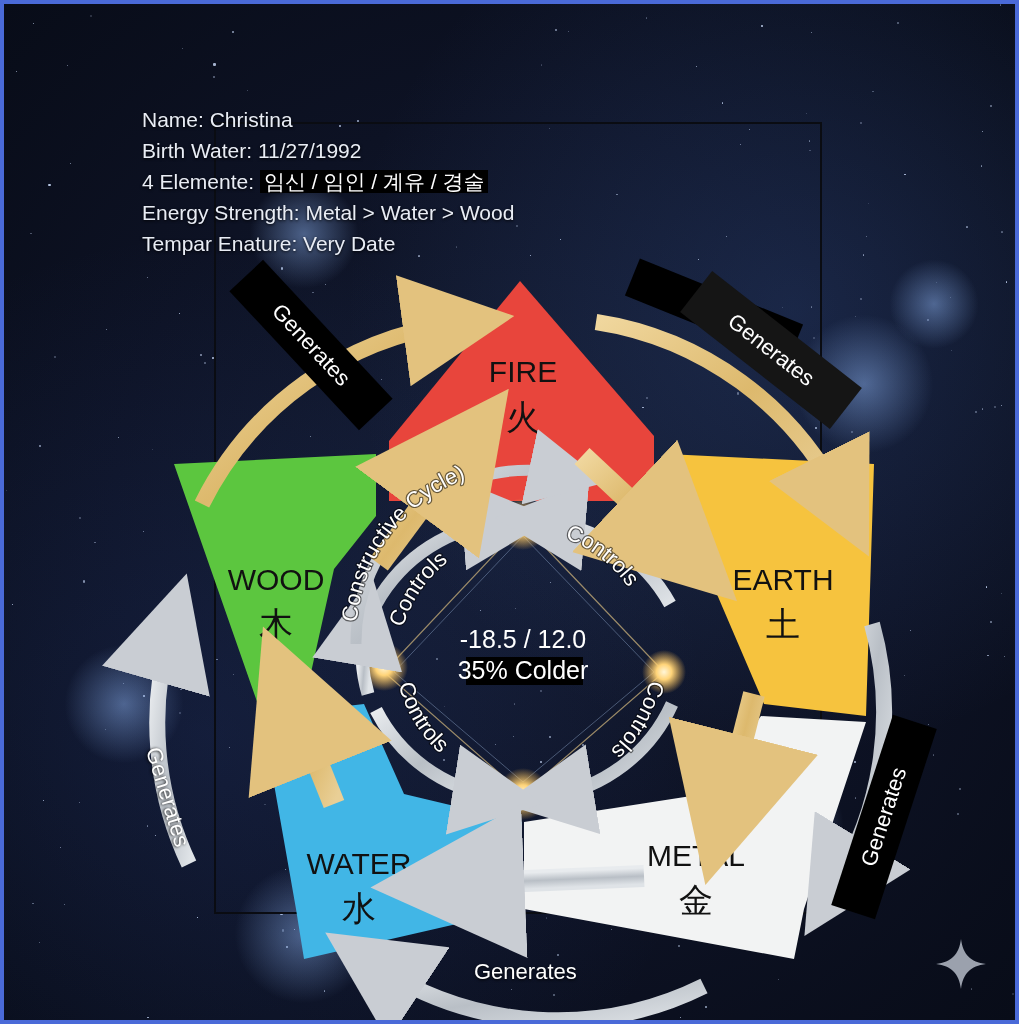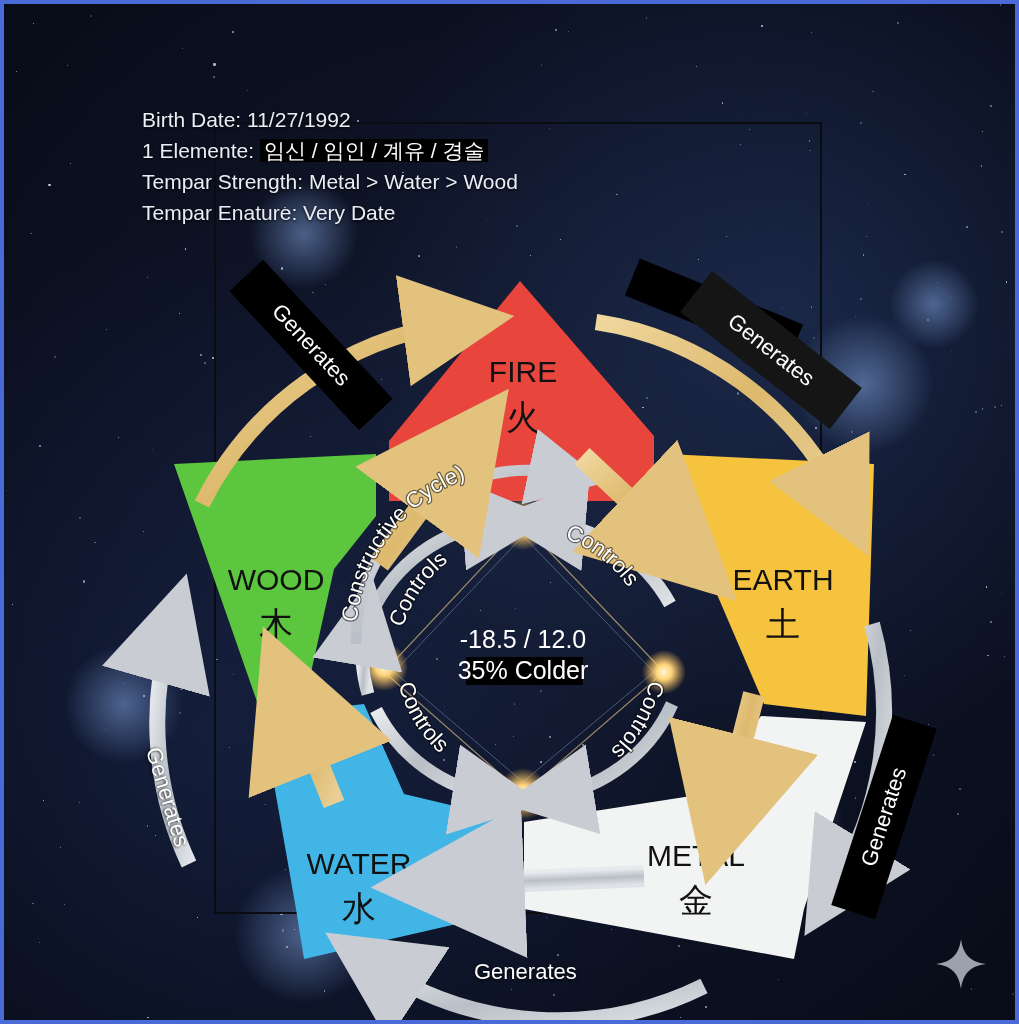--- a/index.html
+++ b/index.html
@@ -304,29 +304,33 @@
       <div class="glow" style="left: 740px; top: 770px; width: 100px; height: 100px;"></div>
       <div class="glow" style="left: 885px; top: 255px; width: 90px; height: 90px;"></div>
       <div class="glow" style="left: 230px; top: 860px; width: 140px; height: 140px;"></div>
     </div>
 
 
   <div class="panel-rect"></div>
 
   <div class="info">
     <div class="row">
-      <span>Birth Date:</span>
+      <span>Name:</span>
+      <span>Christina</span>
+    </div>
+    <div class="row">
+      <span>Birth Water:</span>
       <span>11/27/1992</span>
     </div>
     <div class="row">
-      <span>1 Elemente:</span>
+      <span>4 Elemente:</span>
       <span class="redact">임신 / 임인 / 계유 / 경술</span>
     </div>
     <div class="row">
-      <span>Tempar Strength:</span>
+      <span>Energy Strength:</span>
       <span>Metal &gt; Water &gt; Wood</span>
     </div>
     <div class="row">
       <span>Tempar Enature:</span>
       <span>Very Date</span>
     </div>
   </div>
 
   <svg id="wuxing" viewBox="0 0 1019 1024">
     <defs>

